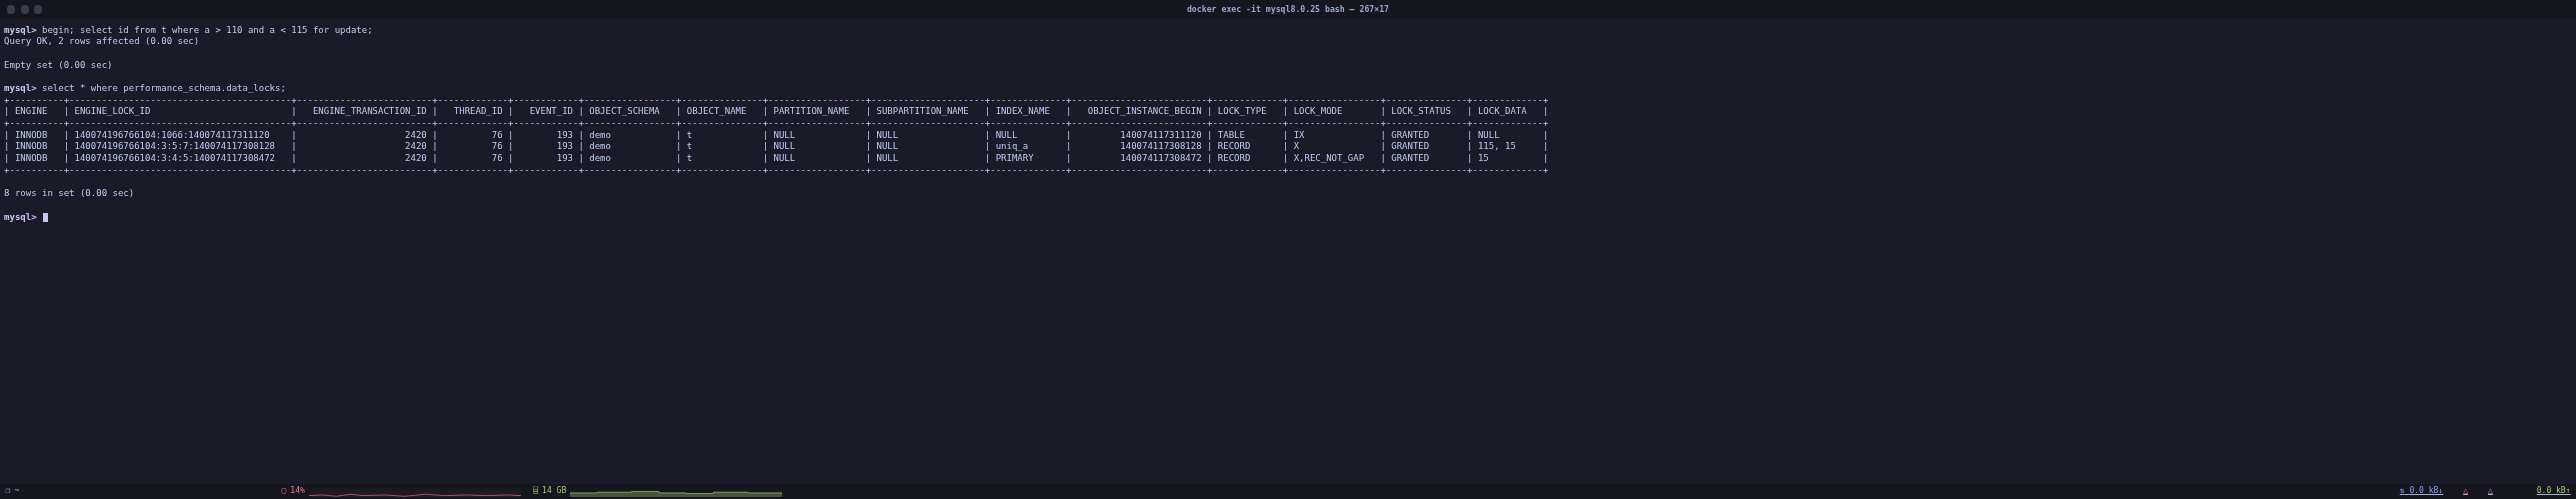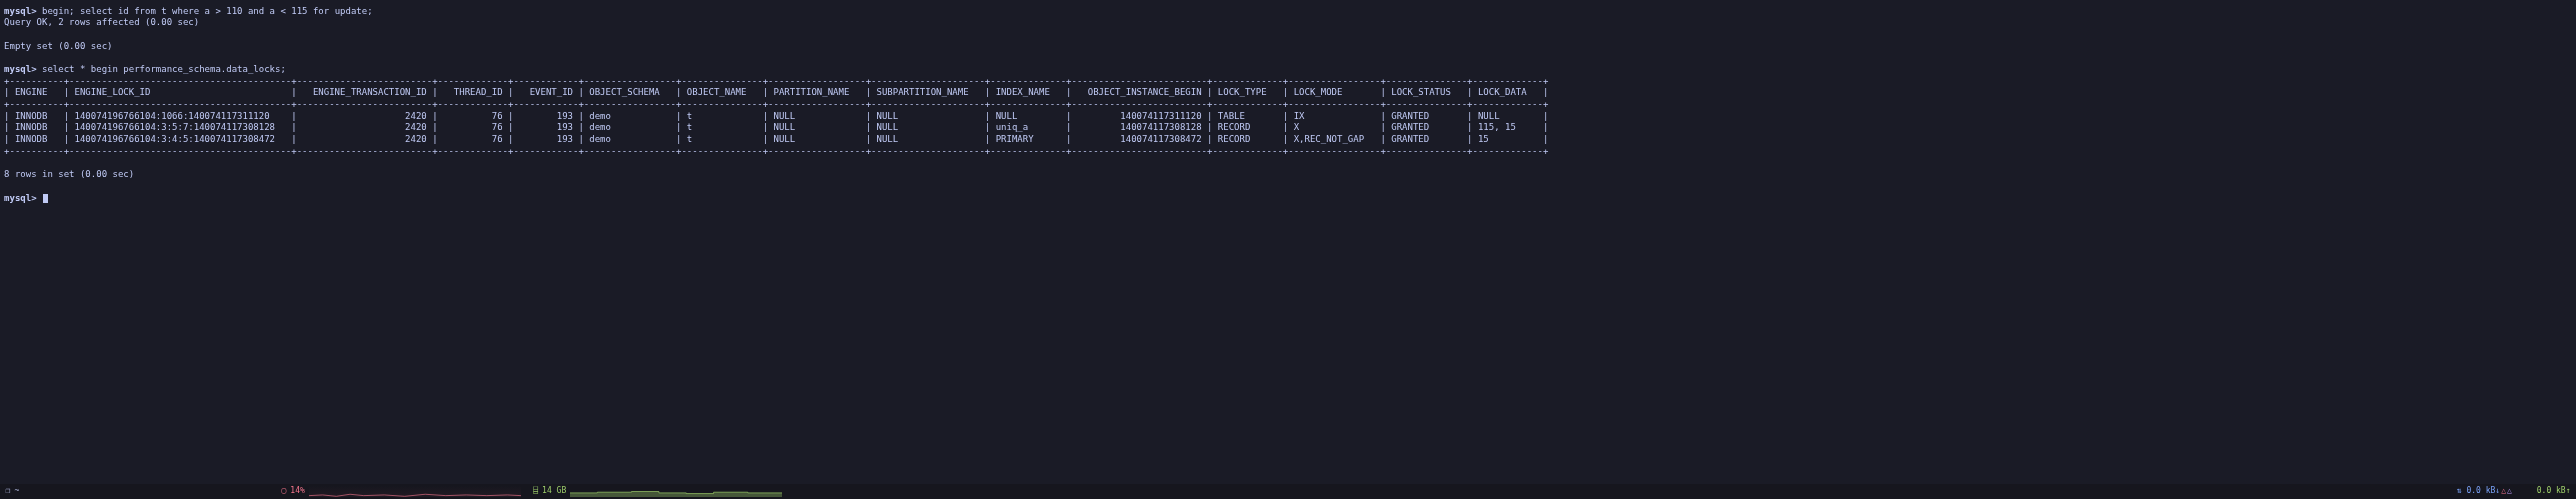--- a/index.html
+++ b/index.html
@@ -104,42 +104,51 @@
   .mem-graph {
     width: 212px;
     height: 11px;
     position: relative;
   }
   .mem-graph svg { width: 100%; height: 100%; display: block; }
   .sb-right {
     margin-left: auto;
     display: flex;
     align-items: center;
-    gap: 1px;
+    gap: 20px;
+    text-decoration: underline;
   }
   .net-down { color: #7aa2f7; }
   .net-down .icon { color: #7aa2f7; }
   .net-up { color: #9ece6a; margin-left: 24px; }
   .tri-red { color: #f7768e; }
   .tri-purple { color: #bb9af7; }
   .icon { font-style: normal; }
   .mono-block { font-family: inherit; }
 </style>
 </head>
 <body>
 
 <div class="window">
 
+  <div class="title-bar">
+    <div class="traffic-lights">
+      <div class="traffic-light"></div>
+      <div class="traffic-light"></div>
+      <div class="traffic-light"></div>
+    </div>
+    <div class="title-text">docker exec -it mysql8.0.25 bash — 267×17</div>
+  </div>
 
   <div class="terminal-body mono-block"><span><span class="prompt-label">mysql&gt;</span> <span>begin; select id from t where a &gt; 110 and a &lt; 115 for update;</span></span>
 <span>Query OK, 2 rows affected (0.00 sec)</span>
 
 <span>Empty set (0.00 sec)</span>
 
-<span><span class="prompt-label">mysql&gt;</span> <span>select * begin performance_schema.data_locks;</span></span>
+<span><span class="prompt-label">mysql&gt;</span> <span>select * where performance_schema.data_locks;</span></span>
 <span id="table-area">+----------+-----------------------------------------+-------------------------+-------------+------------+-----------------+---------------+------------------+---------------------+--------------+-------------------------+-------------+-----------------+---------------+-------------+
 | ENGINE   | ENGINE_LOCK_ID                          |   ENGINE_TRANSACTION_ID |   THREAD_ID |   EVENT_ID | OBJECT_SCHEMA   | OBJECT_NAME   | PARTITION_NAME   | SUBPARTITION_NAME   | INDEX_NAME   |   OBJECT_INSTANCE_BEGIN | LOCK_TYPE   | LOCK_MODE       | LOCK_STATUS   | LOCK_DATA   |
 +----------+-----------------------------------------+-------------------------+-------------+------------+-----------------+---------------+------------------+---------------------+--------------+-------------------------+-------------+-----------------+---------------+-------------+
 | INNODB   | 140074196766104:1066:140074117311120    |                    2420 |          76 |        193 | demo            | t             | NULL             | NULL                | NULL         |         140074117311120 | TABLE       | IX              | GRANTED       | NULL        |
 | INNODB   | 140074196766104:3:5:7:140074117308128   |                    2420 |          76 |        193 | demo            | t             | NULL             | NULL                | uniq_a       |         140074117308128 | RECORD      | X               | GRANTED       | 115, 15     |
 | INNODB   | 140074196766104:3:4:5:140074117308472   |                    2420 |          76 |        193 | demo            | t             | NULL             | NULL                | PRIMARY      |         140074117308472 | RECORD      | X,REC_NOT_GAP   | GRANTED       | 15          |
 +----------+-----------------------------------------+-------------------------+-------------+------------+-----------------+---------------+------------------+---------------------+--------------+-------------------------+-------------+-----------------+---------------+-------------+
 </span>
 <span>8 rows in set (0.00 sec)</span>
 

